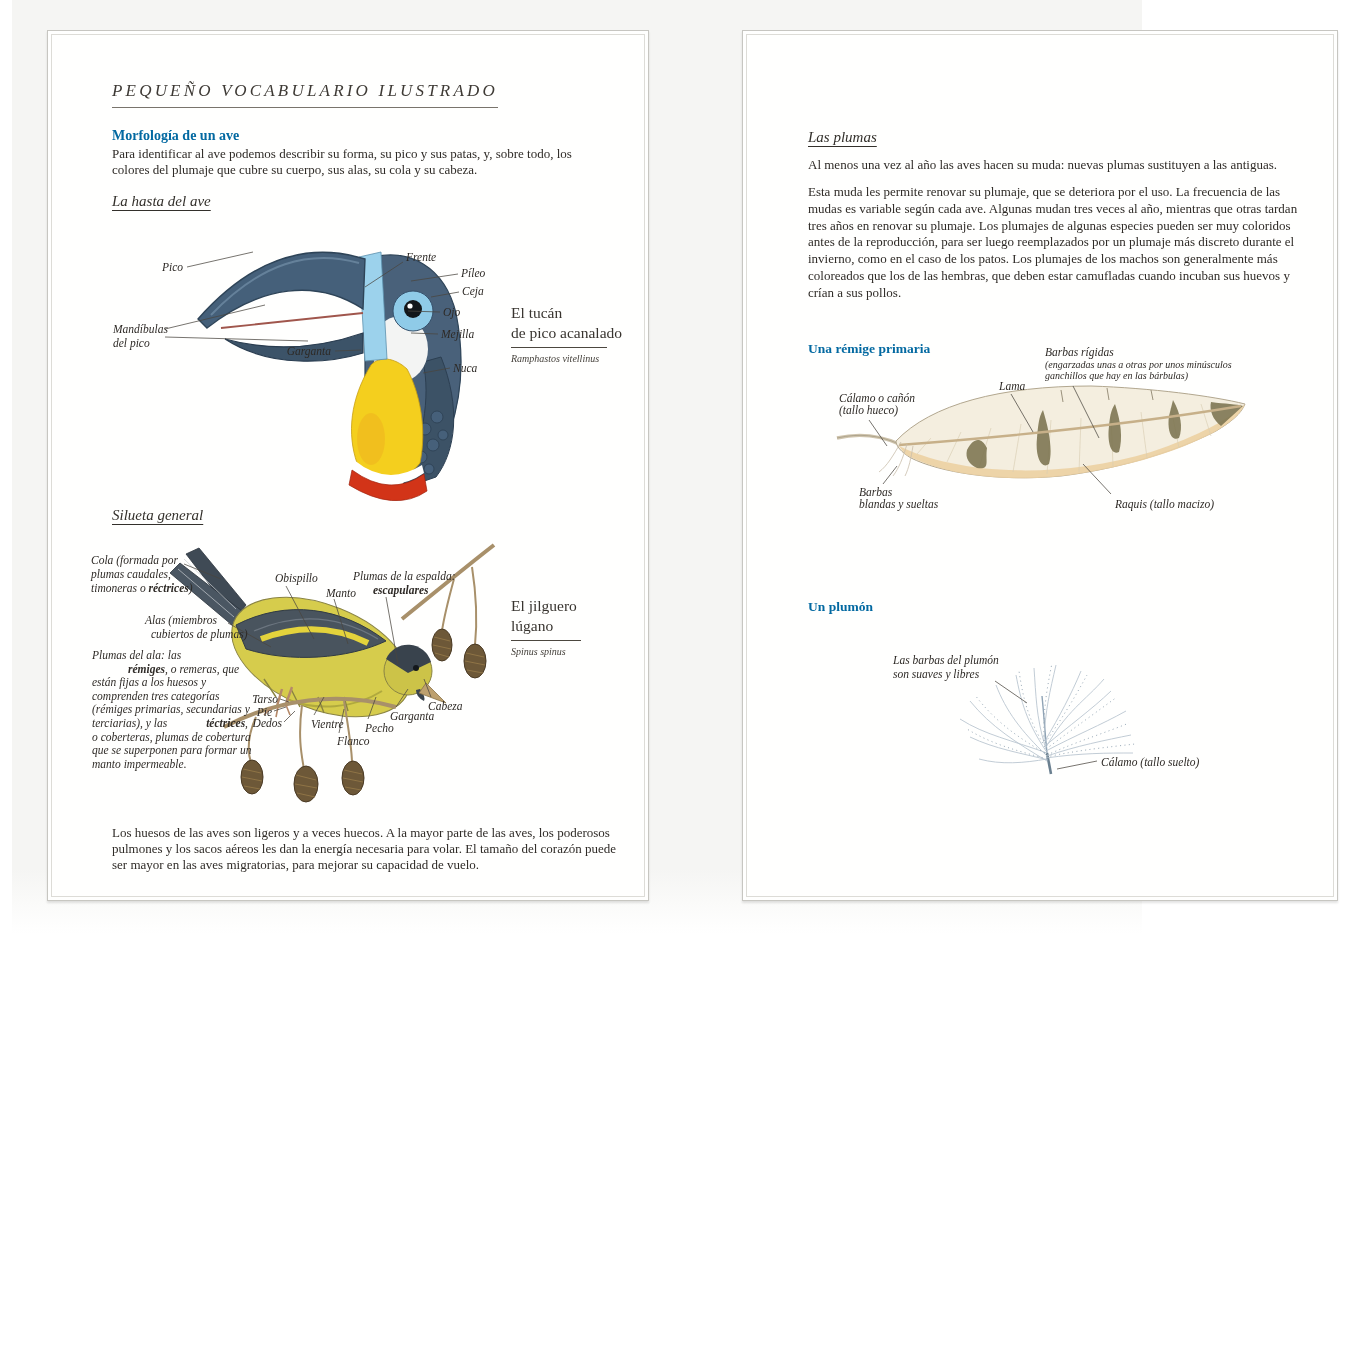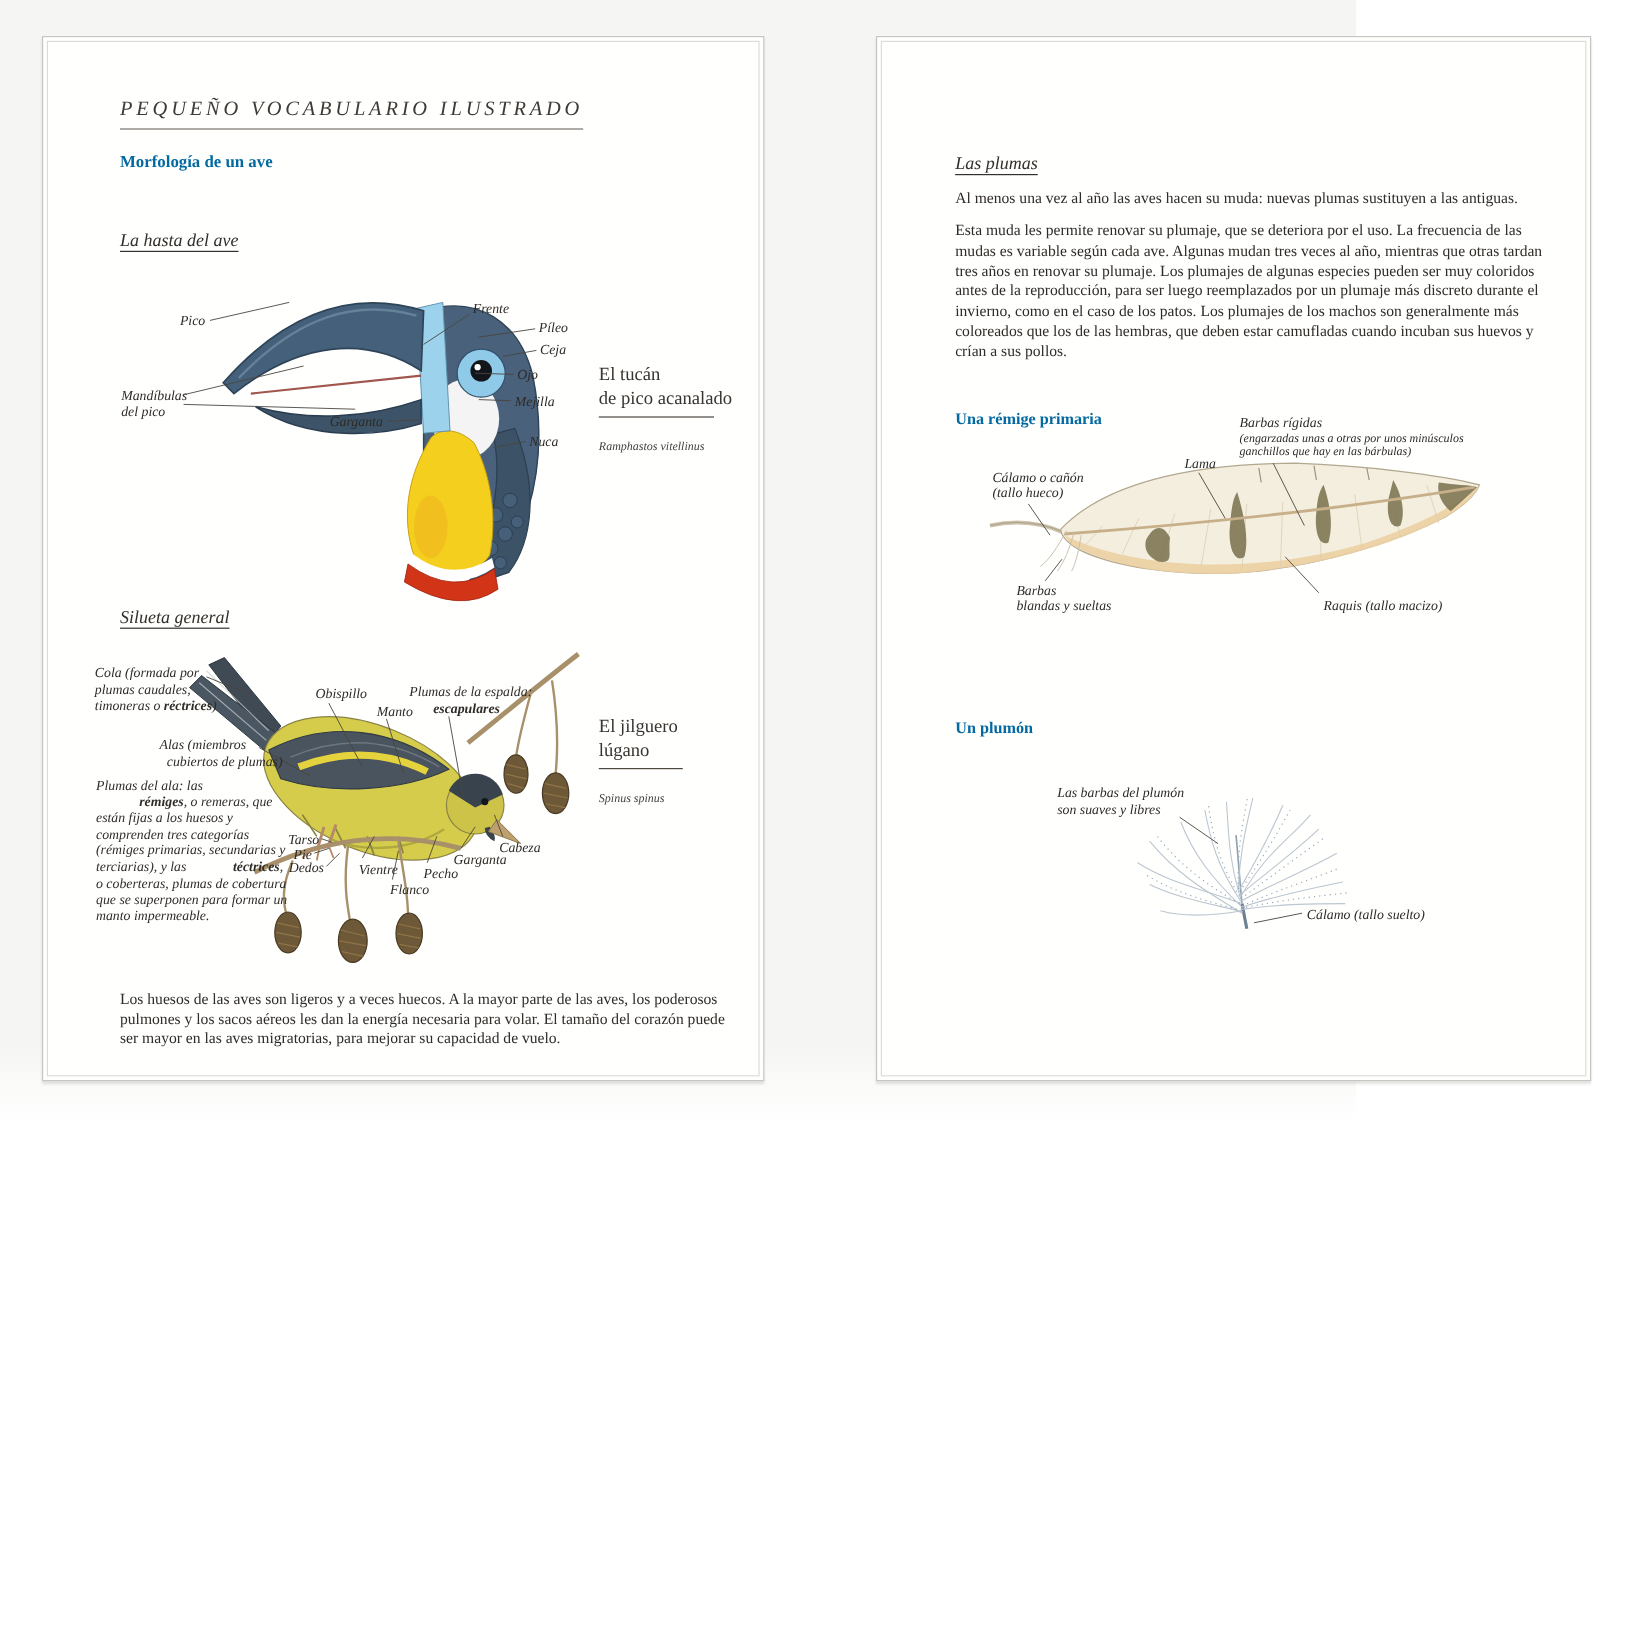--- a/index.html
+++ b/index.html
@@ -2,21 +2,21 @@
 <html><head>
 <meta charset="utf-8">
 <style>
   html,body{margin:0;padding:0;}
   body{
     width:1358px;height:1358px;background:#ffffff;overflow:hidden;
     font-family:"Liberation Serif",serif;color:#2f2b27;
     position:relative;
   }
   .spread{
-    position:absolute;left:0;top:0;width:1130px;height:934px;
+    position:absolute;left:12px;top:0;width:1130px;height:934px;
     background:linear-gradient(180deg,#f5f5f3 0%,#f5f5f3 93%,#ffffff 100%);
   }
   .page{
     position:absolute;background:#fffffe;border:1px solid #c7c6c1;
     box-shadow:0 2px 2px rgba(60,60,55,.14);
   }
   .page-inner{position:absolute;inset:3px;border:1px solid #dddcd7;pointer-events:none;}
   .page-left{left:35px;top:30px;width:600px;height:869px;}
   .page-right{left:730px;top:30px;width:594px;height:869px;}
 
@@ -29,21 +29,21 @@
   .h-italic{
     font-style:italic;font-size:15px;color:#33302b;
     text-decoration:underline;text-underline-offset:4px;
     text-decoration-thickness:1px;
   }
   .body-text{font-size:13px;line-height:16.2px;color:#2f2b27;}
   .body-text-r{font-size:13px;line-height:16.8px;color:#2f2b27;}
   .species{font-size:15.5px;line-height:1.28;color:#38342f;}
   .species .latin{
     font-style:italic;font-size:10px;color:#45413b;
-    border-top:1px solid #4c473f;margin-top:4px;padding-top:19px;width:96px;
+    border-top:1px solid #4c473f;margin-top:4px;padding-top:5px;width:96px;
   }
   .note{font-style:italic;font-size:11.5px;line-height:13.6px;color:#2f2b27;}
   .note b{font-style:italic;margin-left:36px;}
 
   svg{display:block;}
   .lbl{font-family:"Liberation Serif",serif;font-style:italic;font-size:11.5px;fill:#2e2a26;}
   .lbl-sm{font-family:"Liberation Serif",serif;font-style:italic;font-size:10px;fill:#2e2a26;}
   .lbl-b{font-weight:bold;}
   .ldr{stroke:#4a463f;stroke-width:.75;fill:none;}
 </style>
@@ -51,20 +51,21 @@
 <body>
 
 <div class="spread">
 
   <div class="page page-left">
     <div class="page-inner"></div>
 
     <div class="abs title" style="left:64px;top:50px;">PEQUEÑO VOCABULARIO ILUSTRADO</div>
 
     <div class="abs h-bold" style="left:64px;top:97px;">Morfología de un ave</div>
+    <div class="abs body-text" style="left:64px;top:115px;width:472px;">Para identificar al ave podemos describir su forma, su pico y sus patas, y, sobre todo, los colores del plumaje que cubre su cuerpo, sus alas, su cola y su cabeza.</div>
 
     <div class="abs h-italic" style="left:64px;top:162px;">La hasta del ave</div>
 
     <svg class="abs" style="left:55px;top:198px;" width="440" height="292" viewBox="0 0 440 292">
       <g>
 
         <path d="M262,30 C308,16 342,40 353,84 C363,134 357,172 347,202 L330,240 C302,258 276,250 262,230 Z" fill="#49617a" stroke="#2e4458" stroke-width="1.2"></path>
 
         <path d="M338,128 C358,178 353,222 333,248 L298,260 C320,215 328,168 320,133 Z" fill="#3c5266" stroke="#2c3f52" stroke-width="1"></path>
         <g stroke="#2c3f52" stroke-width=".8" fill="#46607a">

